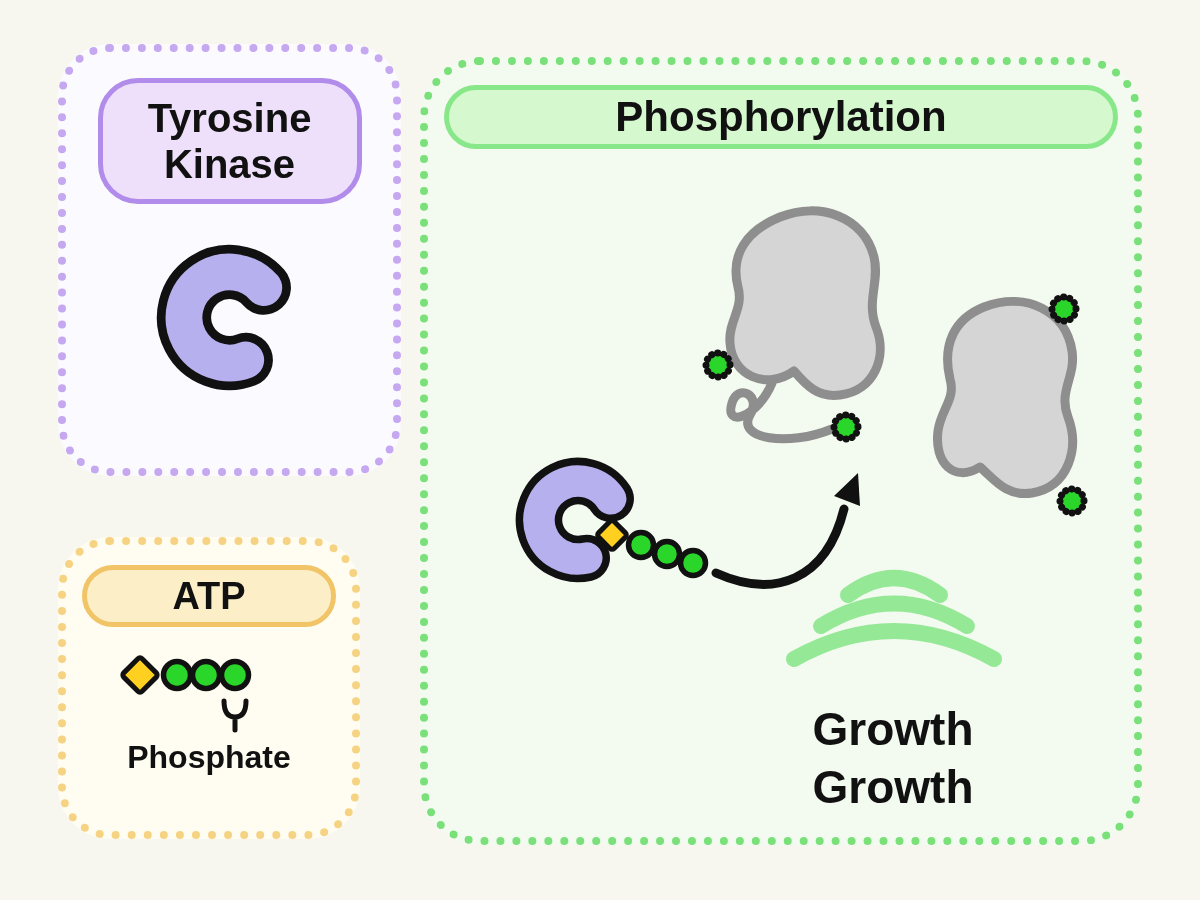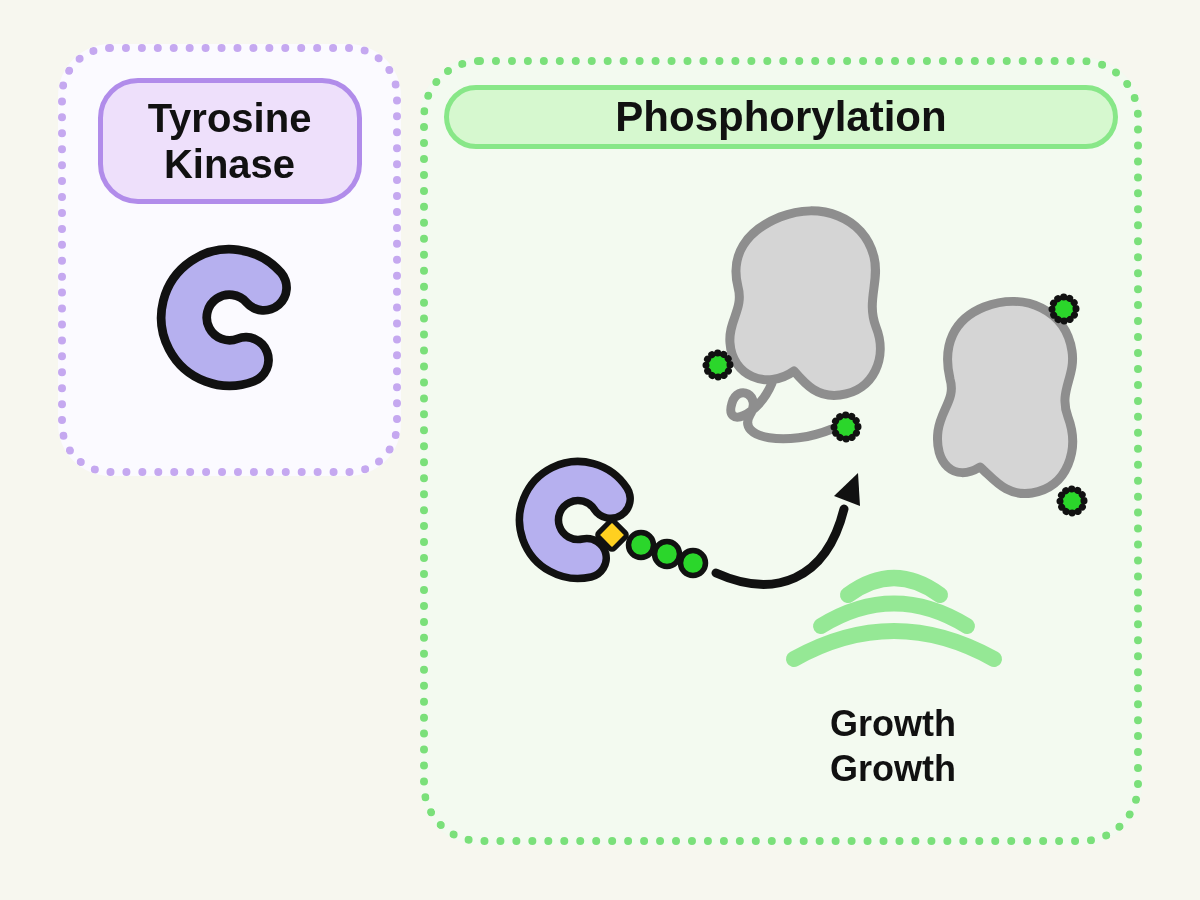--- a/index.html
+++ b/index.html
@@ -66,21 +66,21 @@
     position: relative; z-index: 2;
     margin: 20px auto 0; width: 674px; height: 64px;
     background: var(--pill-green-fill, #d6f8cf);
     border: 5px solid var(--pill-green-border, #88e788);
     font-size: 42px; border-radius: 40px;
   }
   .scene { position: absolute; left: 0; top: 0; z-index: 1; }
   .growth-label {
     position: absolute; z-index: 2;
     left: 275px; top: 636px; width: 380px;
-    text-align: center; font-size: 36px; font-weight: bold;
+    text-align: center; font-size: 46px; font-weight: bold;
     line-height: 1.25; display: flex; flex-direction: column;
   }
 
   
   .kinase-outline { fill: none; stroke: var(--outline, #111); stroke-width: 62; stroke-linecap: round; }
   .kinase-body    { fill: none; stroke: var(--kinase-fill, #b6b0ef); stroke-width: 42; stroke-linecap: round; }
   .protein        { fill: var(--protein-fill, #d5d5d5); stroke: var(--protein-stroke, #8e8e8e); stroke-width: 9; stroke-linejoin: round; }
   .protein-tail   { fill: none; stroke: var(--protein-stroke, #8e8e8e); stroke-width: 9; stroke-linecap: round; }
   .pdot           { fill: var(--phosphate-green, #2bd62b); stroke: var(--outline, #111); stroke-width: 7; stroke-dasharray: 0.1 6.1; stroke-linecap: round; }
   .chain-circle   { fill: var(--phosphate-green, #2bd62b); stroke: var(--outline, #111); stroke-width: 5.5; }
@@ -101,20 +101,33 @@
       <span>Kinase</span>
     </div>
     <svg class="kinase-icon" width="175" height="175" viewBox="0 0 200 200" aria-hidden="true">
       <g transform="rotate(14 100 100)">
         <path class="kinase-outline" d="M 129.8 57.4 A 52 52 0 1 0 129.8 142.6"></path>
         <path class="kinase-body" d="M 129.8 57.4 A 52 52 0 1 0 129.8 142.6"></path>
       </g>
     </svg>
   </section>
 
+  <section class="panel atp-panel">
+    <div class="pill atp-pill">
+      <span>ATP</span>
+    </div>
+    <svg class="atp-icon" width="210" height="100" viewBox="0 0 210 100" aria-hidden="true">
+      <rect class="diamond" x="-13" y="-13" width="26" height="26" rx="3" transform="translate(36 36) rotate(45)"></rect>
+      <circle class="chain-circle" cx="73" cy="36" r="13.5"></circle>
+      <circle class="chain-circle" cx="102" cy="36" r="13.5"></circle>
+      <circle class="chain-circle" cx="131" cy="36" r="13.5"></circle>
+      <path class="claw" d="M 120 62 Q 120 78 131 78 Q 142 78 142 62 M 131 78 L 131 91"></path>
+    </svg>
+    <div class="phosphate-label">Phosphate</div>
+  </section>
 
   <section class="panel phospho-panel">
 
     <svg class="scene" width="706" height="772" viewBox="0 0 706 772" aria-hidden="true">
 
       <path class="protein" d="M 352 152 C 392 136 436 152 446 192 C 452 216 438 236 448 262
                C 460 292 446 326 412 330 C 390 333 378 320 366 306
                C 338 326 304 310 302 278 C 300 256 316 244 310 222
                C 302 190 318 166 352 152 Z"></path>
       <path class="protein-tail" d="M 344 318 C 330 352 296 364 304 338 C 310 318 334 330 322 350

